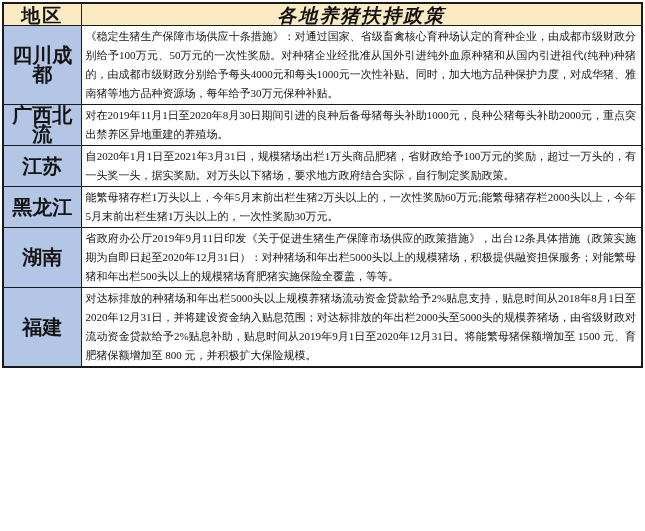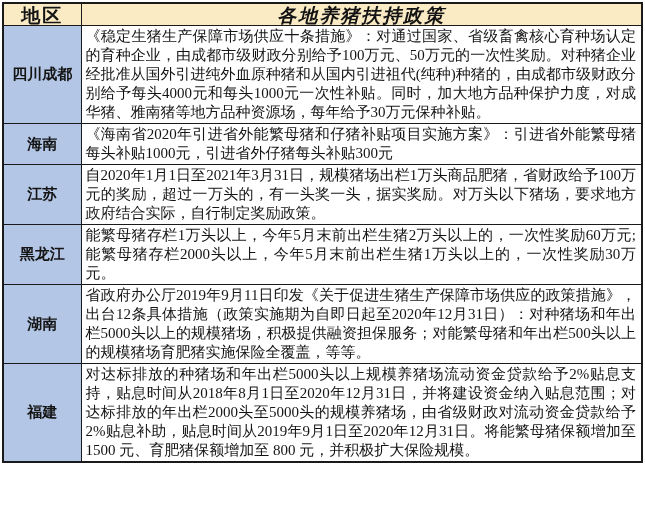--- a/index.html
+++ b/index.html
@@ -34,29 +34,29 @@
     font-weight:bold;
     letter-spacing:2px;
     text-align:center;
     padding:2px 0 0 0;
     border-width:2px 1px 1px 2px;
   }
   thead th.policy-h{border-width:2px 2px 1px 1px;font-style:italic;}
   tbody th.region{
     width:76px;
     background:var(--region-bg);
-    font-size:15px;
+    font-size:20px;
     font-weight:bold;
     text-align:center;
     border-left-width:2px;
     padding:0 1px;
   }
   tbody td.policy{
     background:var(--body-bg);
-    font-size:15px;
+    font-size:11px;
     text-align:justify;
     text-justify:inter-ideograph;
     border-right-width:2px;
     padding:1px 5px 1px 4px;
   }
   tbody tr:last-child th, tbody tr:last-child td{border-bottom-width:2px;}
   col.c-region{width:78px;}
 </style>
 </head>
 <body>
@@ -72,22 +72,22 @@
         <th class="region-h">地区</th>
         <th class="policy-h">各地养猪扶持政策</th>
       </tr>
     </thead>
     <tbody>
       <tr>
         <th class="region">四川成都</th>
         <td class="policy">《稳定生猪生产保障市场供应十条措施》：对通过国家、省级畜禽核心育种场认定的育种企业，由成都市级财政分别给予100万元、50万元的一次性奖励。对种猪企业经批准从国外引进纯外血原种猪和从国内引进祖代(纯种)种猪的，由成都市级财政分别给予每头4000元和每头1000元一次性补贴。同时，加大地方品种保护力度，对成华猪、雅南猪等地方品种资源场，每年给予30万元保种补贴。</td>
       </tr>
       <tr>
-        <th class="region">海南</th>
-        <td class="policy">《海南省2020年引进省外能繁母猪和仔猪补贴项目实施方案》：引进省外能繁母猪每头补贴1000元，引进省外仔猪每头补贴300元</td>
+        <th class="region">广西北流</th>
+        <td class="policy">对在2019年11月1日至2020年8月30日期间引进的良种后备母猪每头补助1000元，良种公猪每头补助2000元，重点突出禁养区异地重建的养殖场。</td>
       </tr>
       <tr>
         <th class="region">江苏</th>
         <td class="policy">自2020年1月1日至2021年3月31日，规模猪场出栏1万头商品肥猪，省财政给予100万元的奖励，超过一万头的，有一头奖一头，据实奖励。对万头以下猪场，要求地方政府结合实际，自行制定奖励政策。</td>
       </tr>
       <tr>
         <th class="region">黑龙江</th>
         <td class="policy">能繁母猪存栏1万头以上，今年5月末前出栏生猪2万头以上的，一次性奖励60万元;能繁母猪存栏2000头以上，今年5月末前出栏生猪1万头以上的，一次性奖励30万元。</td>
       </tr>
       <tr>

